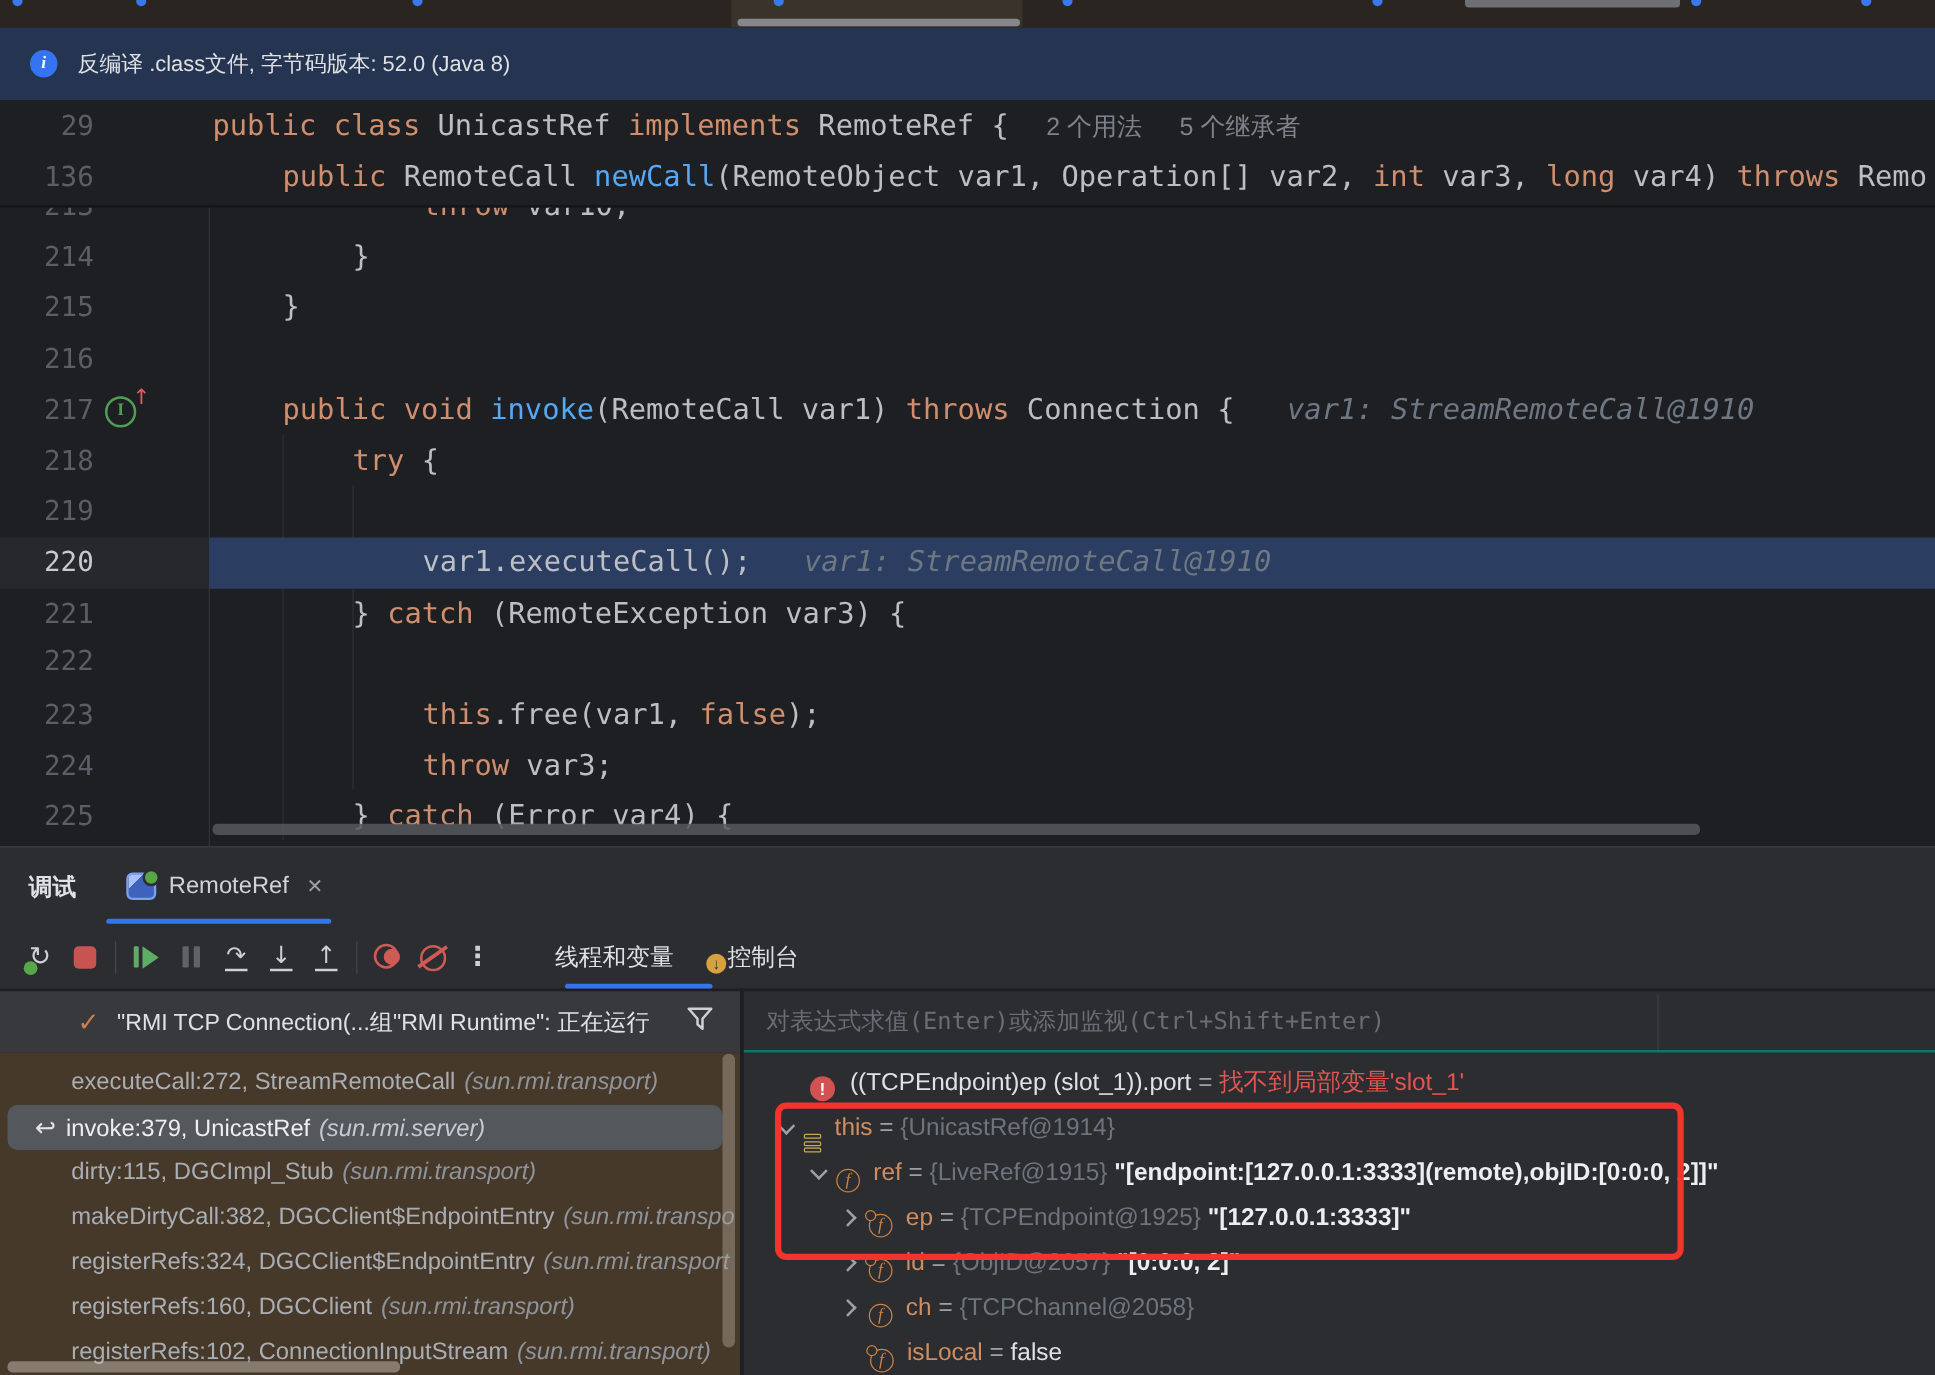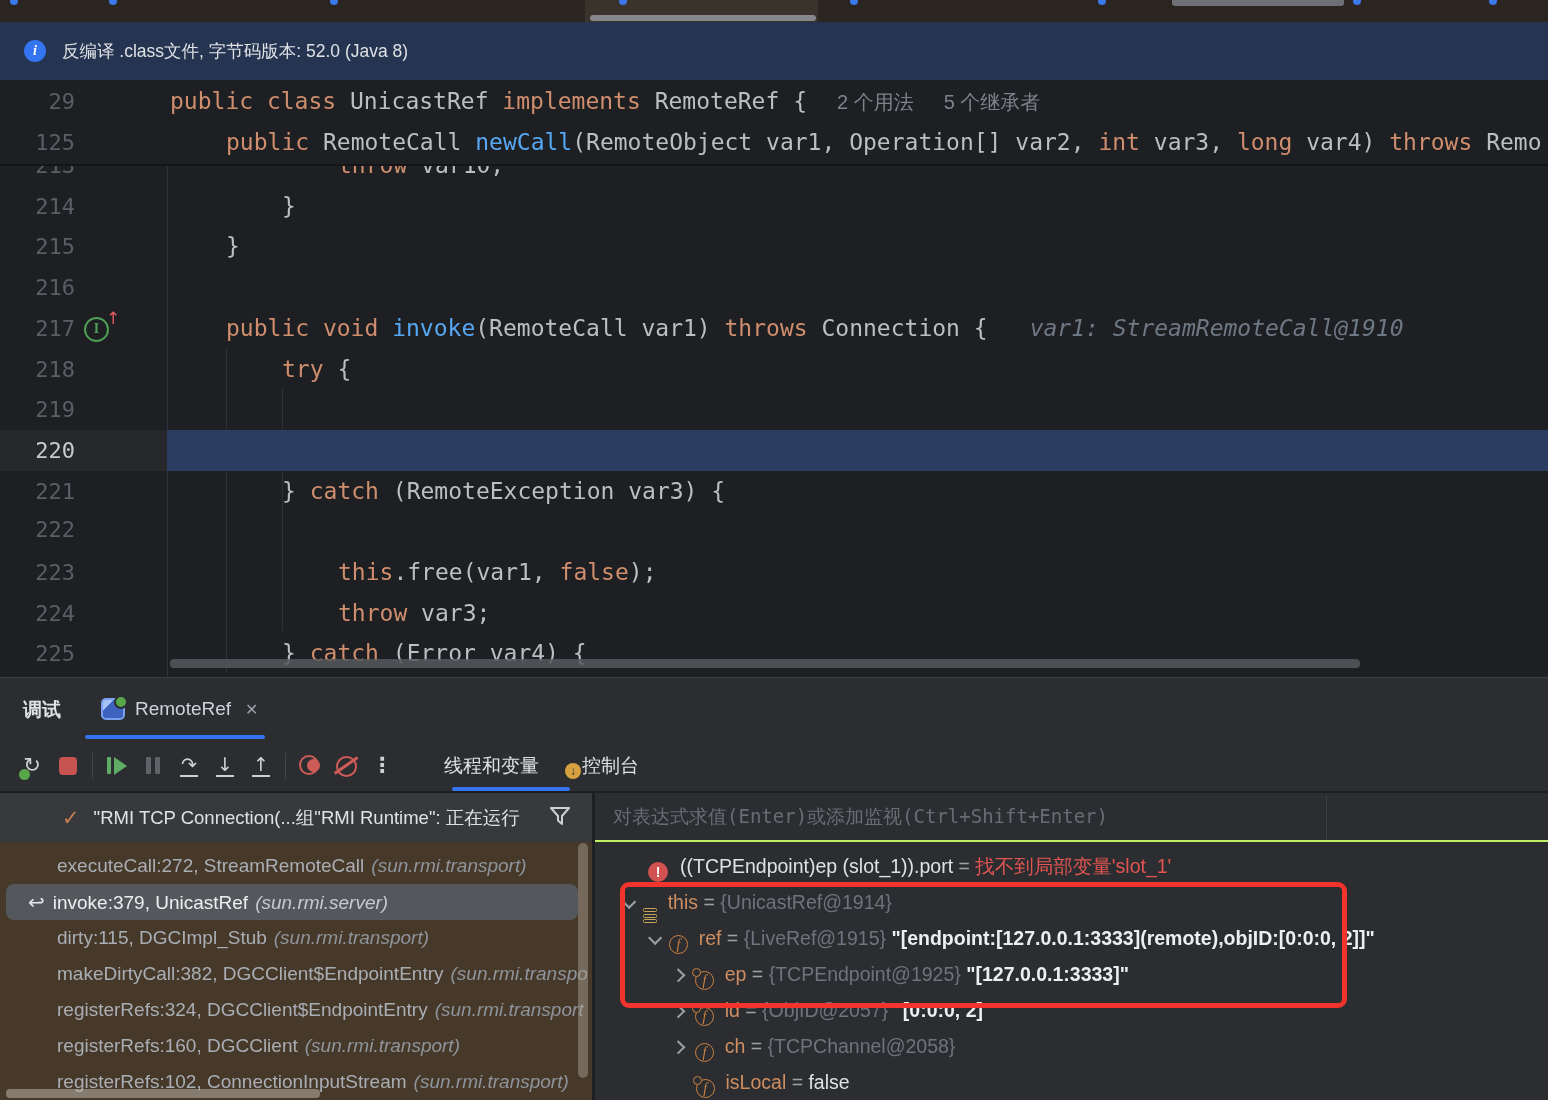--- a/index.html
+++ b/index.html
@@ -87,21 +87,21 @@
          padding-left:57px;box-sizing:border-box;white-space:nowrap;}
   .frame .pkg{font-style:italic;color:#8e949b;margin-left:7px;}
   .frame.sel{left:6px;width:572px;background:#54575c;border-radius:8px;padding-left:22px;color:#eceef0;}
   .frame.sel .pkg{color:#c6cad0;}
   .frame .ret{font-family:"DejaVu Sans",sans-serif;color:#e2e4e8;font-size:20px;margin-right:8px;}
   .frames-vscroll{position:absolute;left:578px;top:843px;width:10px;height:235px;background:rgba(170,165,150,.45);border-radius:5px;}
   .frames-hscroll{position:absolute;left:6px;top:1089px;width:314px;height:9px;background:rgba(195,190,178,.5);border-radius:4px;}
 
   
   .vars-panel{position:absolute;left:595px;top:793px;width:953px;height:307px;background:#2b2d30;}
-  .eval-row{position:absolute;left:0;top:0;width:953px;height:47px;border-bottom:2px solid #bef264;display:flex;align-items:center;text-align:right;}
+  .eval-row{position:absolute;left:0;top:0;width:953px;height:47px;border-bottom:2px solid #0f766e;display:flex;align-items:center;text-align:right;}
   .eval-hint{margin-left:18px;font-family:"DejaVu Sans Mono",monospace;font-size:19px;color:#686d75;}
   .watch-splitter{position:absolute;left:731px;top:2px;width:1px;height:45px;background:#3c3e43;}
   .var-row{position:absolute;height:36px;line-height:36px;font-size:19.5px;white-space:nowrap;}
   .err-ico{display:inline-block;width:20px;height:20px;border-radius:50%;background:#d25252;color:#fff;font-size:14px;
            font-weight:bold;text-align:center;line-height:20px;vertical-align:-4px;margin-right:12px;}
   .w-expr{color:#dfe1e5;} .w-eq{color:#9da0a6;} .w-err{color:#e25551;}
   .tchev{display:inline-block;width:8px;height:8px;border-right:2px solid #9da0a6;border-bottom:2px solid #9da0a6;}
   .tchev.down{transform:rotate(45deg) translateY(-3px);}
   .tchev.right{transform:rotate(-45deg) translateY(-1px);}
   .this-ico{display:inline-flex;flex-direction:column;vertical-align:-3px;}
@@ -168,20 +168,21 @@
         </div>
         <div class="code-row" style="top: 268.5px;">
           <span class="lnum">218</span>
           <div class="code-content" style="padding-left: 112px;"><span class="tk-k">try</span><span class="tk-t"> {</span></div>
         </div>
         <div class="code-row" style="top: 309.2px;">
           <span class="lnum">219</span>
         </div>
         <div class="code-row current" style="top: 349.9px;">
           <span class="lnum">220</span>
+          <div class="code-content" style="padding-left: 168px;"><span class="tk-t">var1.executeCall();</span><span class="dbg-hint">var1: StreamRemoteCall@1910</span></div>
         </div>
         <div class="code-row" style="top: 390.6px;">
           <span class="lnum">221</span>
           <div class="code-content" style="padding-left: 112px;"><span class="tk-t">} </span><span class="tk-k">catch</span><span class="tk-t"> (RemoteException var3) {</span></div>
         </div>
         <div class="code-row" style="top: 429px;">
           <span class="lnum">222</span>
         </div>
         <div class="code-row" style="top: 472px;">
           <span class="lnum">223</span>
@@ -196,21 +197,21 @@
           <div class="code-content" style="padding-left: 112px;"><span class="tk-t">} </span><span class="tk-k">catch</span><span class="tk-t"> (Error var4) {</span></div>
         </div>
       </div>
     <div class="sticky">
         <div id="sticky-lines">
           <div class="code-row" style="top: 1px;">
             <span class="lnum">29</span>
             <div class="code-content" style="padding-left: 0px;"><span class="tk-k">public class </span><span class="tk-t">UnicastRef </span><span class="tk-k">implements</span><span class="tk-t"> RemoteRef {</span><span class="lens">2 个用法</span><span class="lens">5 个继承者</span></div>
           </div>
           <div class="code-row" style="top: 42px;">
-            <span class="lnum">125</span>
+            <span class="lnum">136</span>
             <div class="code-content" style="padding-left: 56px;"><span class="tk-k">public </span><span class="tk-t">RemoteCall </span><span class="tk-d">newCall</span><span class="tk-t">(RemoteObject var1, Operation[] var2, </span><span class="tk-k">int</span><span class="tk-t"> var3, </span><span class="tk-k">long</span><span class="tk-t"> var4) </span><span class="tk-k">throws</span><span class="tk-t"> Remo</span></div>
           </div>
         </div>
       </div>
     <div class="editor-hscroll"></div>
   </div>
 
   <div class="dbg-header">
     <span class="dbg-title">调试</span>
     <div class="sess-tab">

